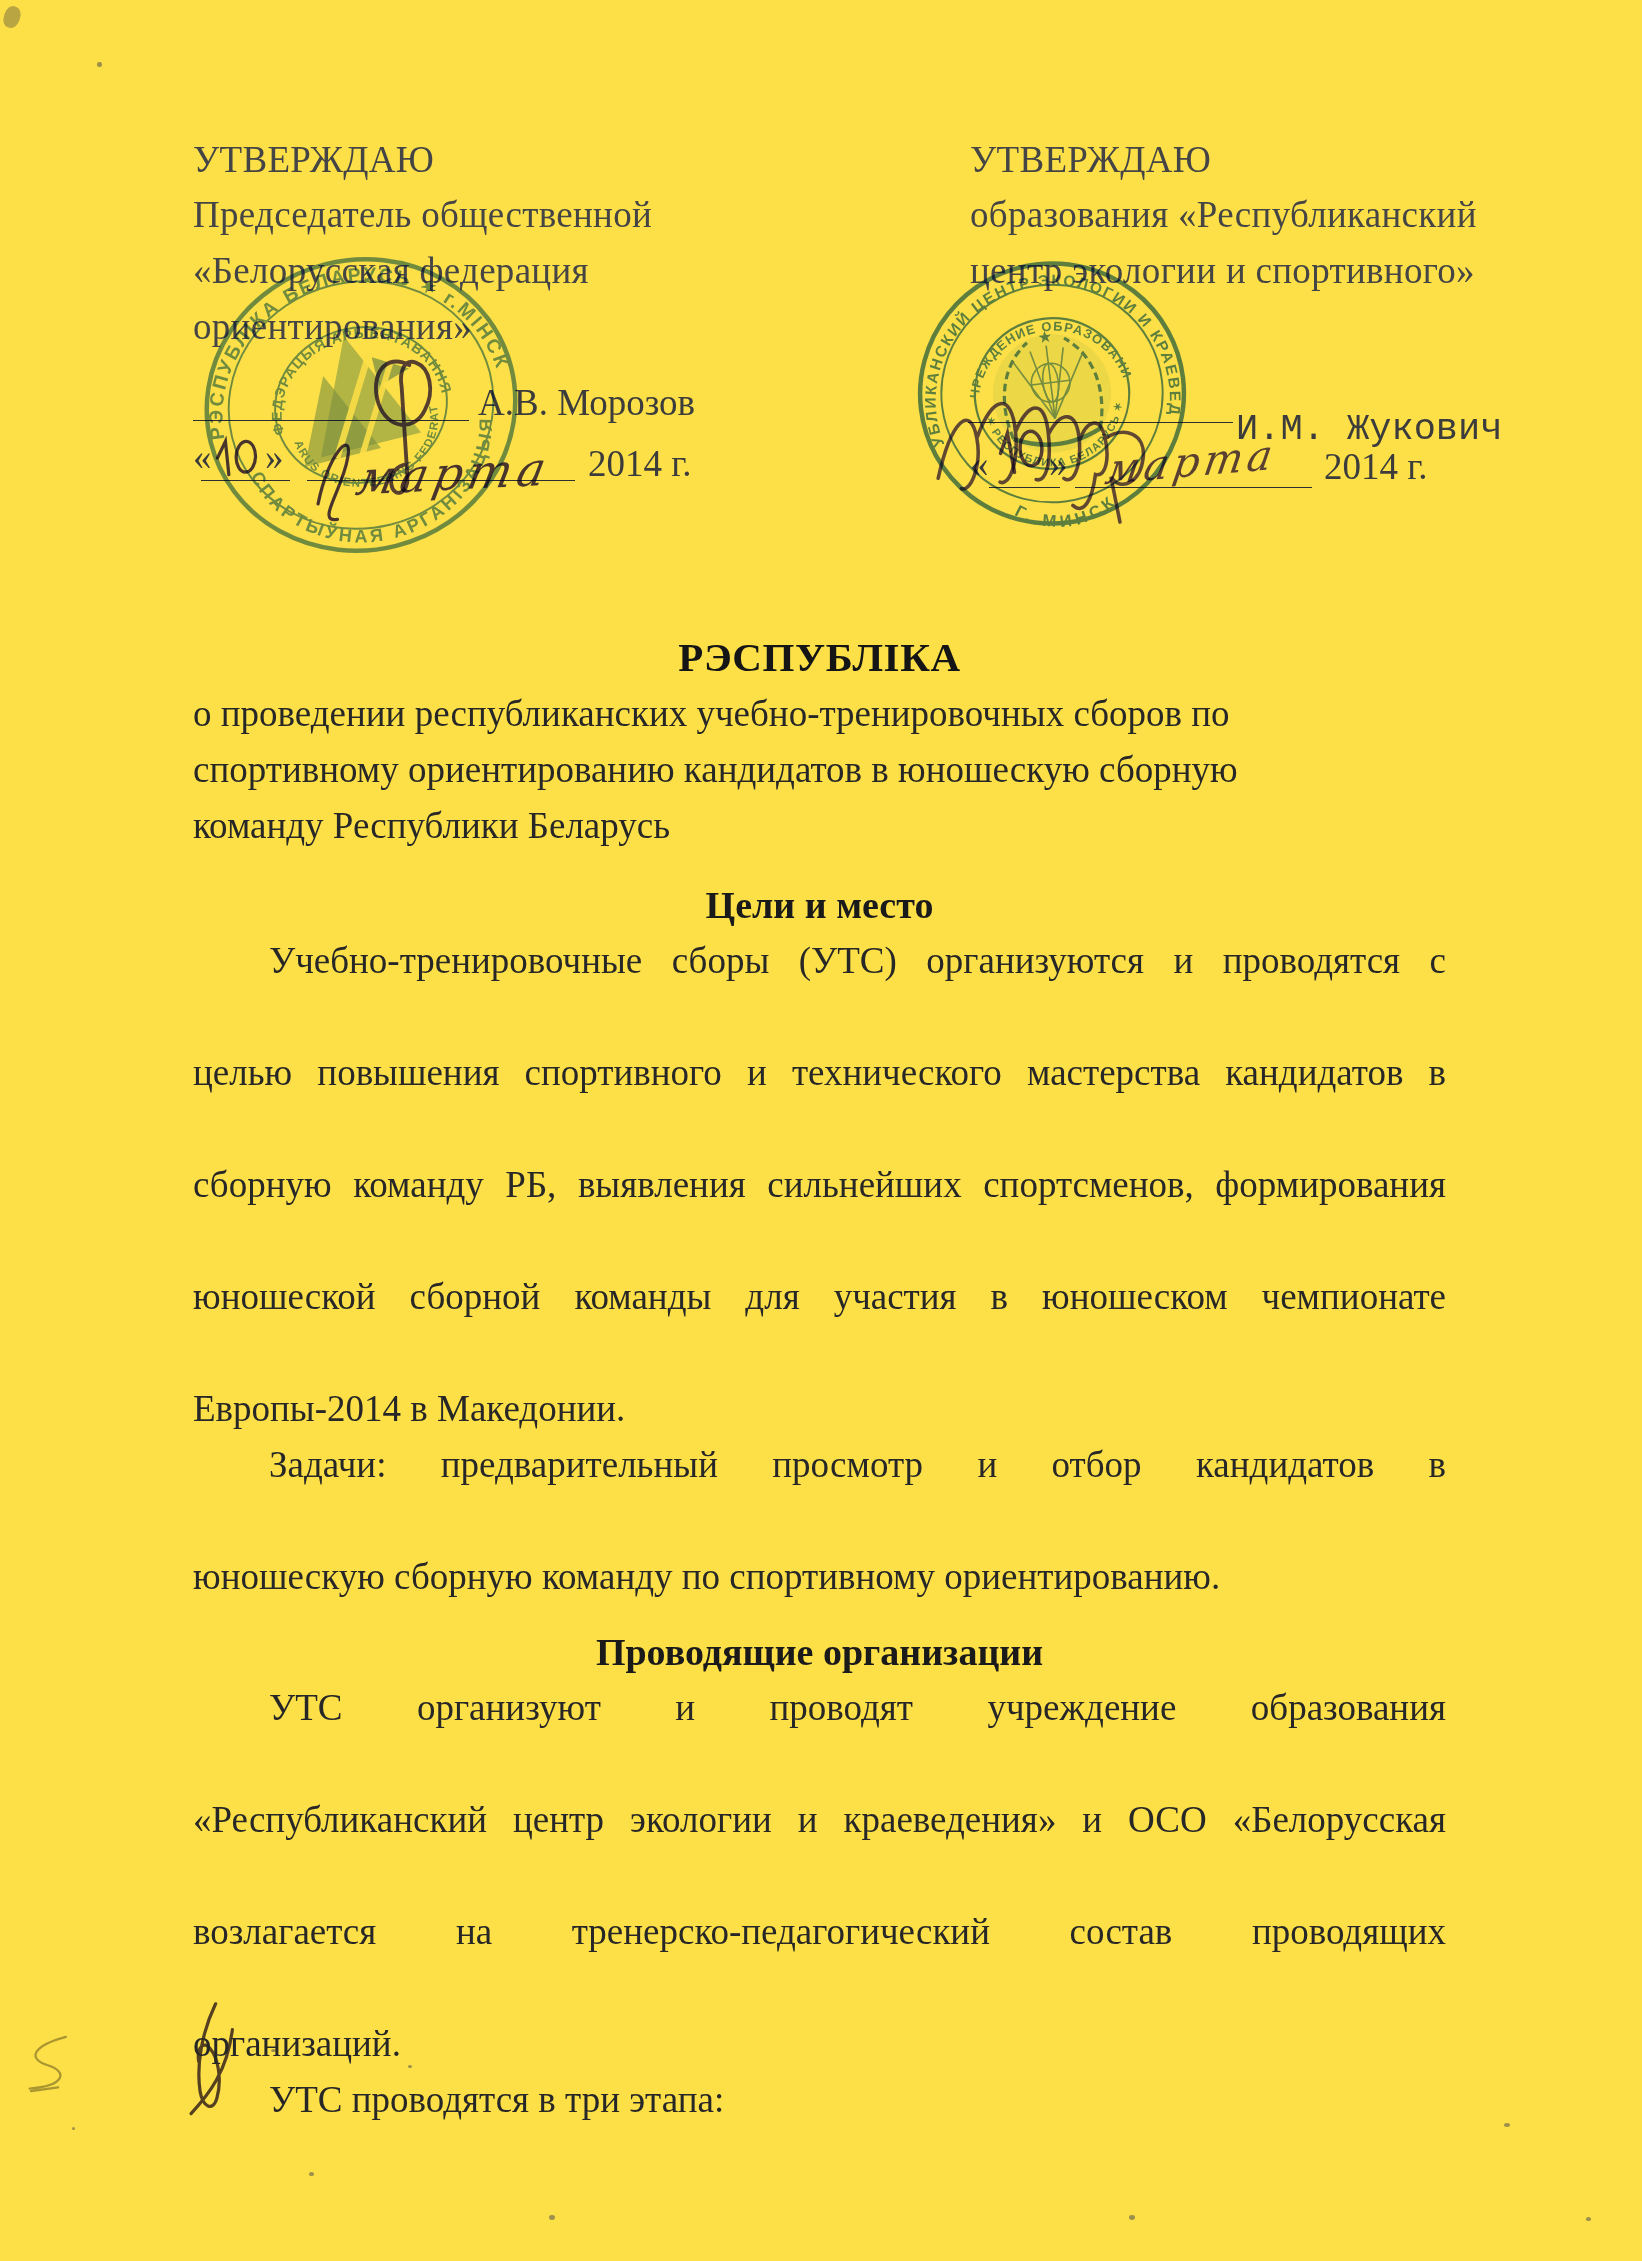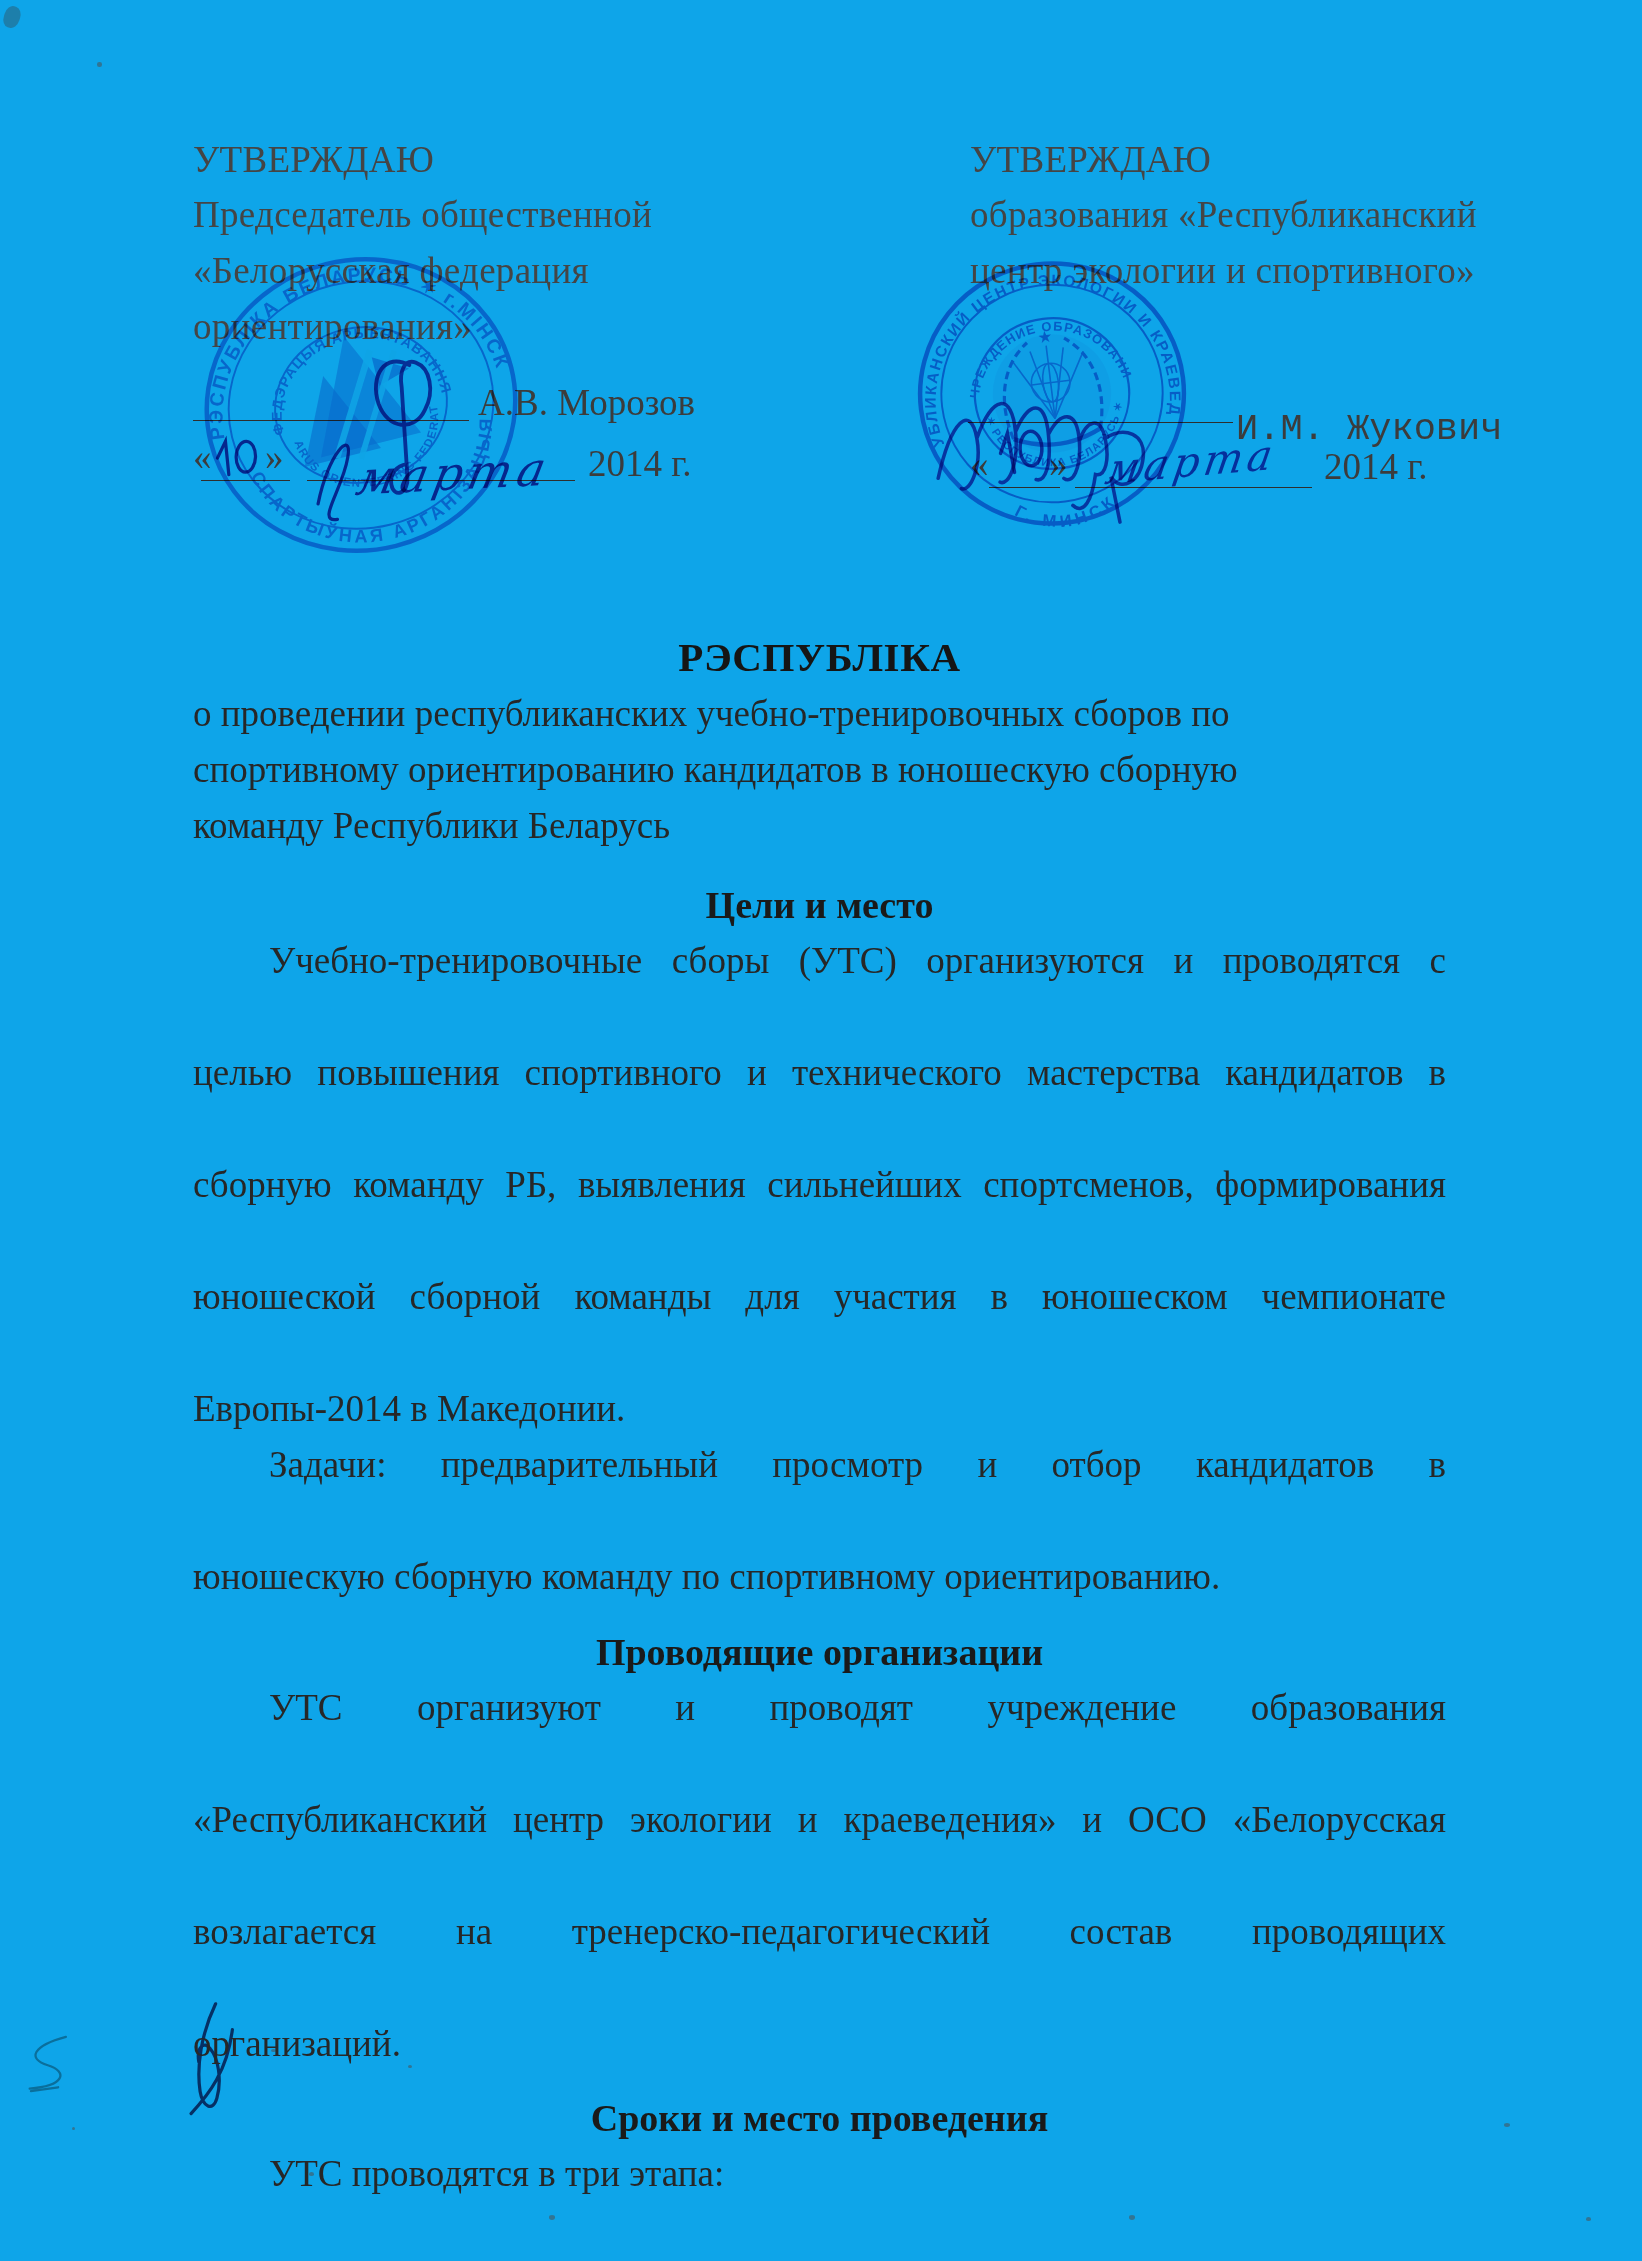--- a/index.html
+++ b/index.html
@@ -1,19 +1,19 @@
 <!DOCTYPE html>
 <html style="font-size:10.3px"><head>
 <meta charset="utf-8">
 <style>
   html,body{margin:0;padding:0;background:#888;}
   .page{
     position:relative;
     width:1643px;height:2261px;
-    background:#0ea5e9;
+    background:#fde047;
     overflow:hidden;
     font-family:"Liberation Serif", serif;
     color:#262626;
   }
   
   .appr{
     position:absolute;top:132px;
     font-size:37px;line-height:55px;
     color:#454545;letter-spacing:0.3px;
     white-space:nowrap;
@@ -236,21 +236,20 @@
       </div>
 
     <div class="sec-h mt2">Проводящие организации</div>
     <div>
         <div class="line indent just">УТС организуют и проводят учреждение образования</div>
         <div class="line just">«Республиканский центр экологии и краеведения» и ОСО «Белорусская</div>
         <div class="line just">возлагается на тренерско-педагогический состав проводящих</div>
         <div class="line last">организаций.</div>
       </div>
 
-    <div class="sec-h mt3">Сроки и место проведения</div>
     <div>
         <div class="line indent last">УТС проводятся в три этапа:</div>
       </div>
 
   </div>
 
 </div>
 
 
 </body></html>

